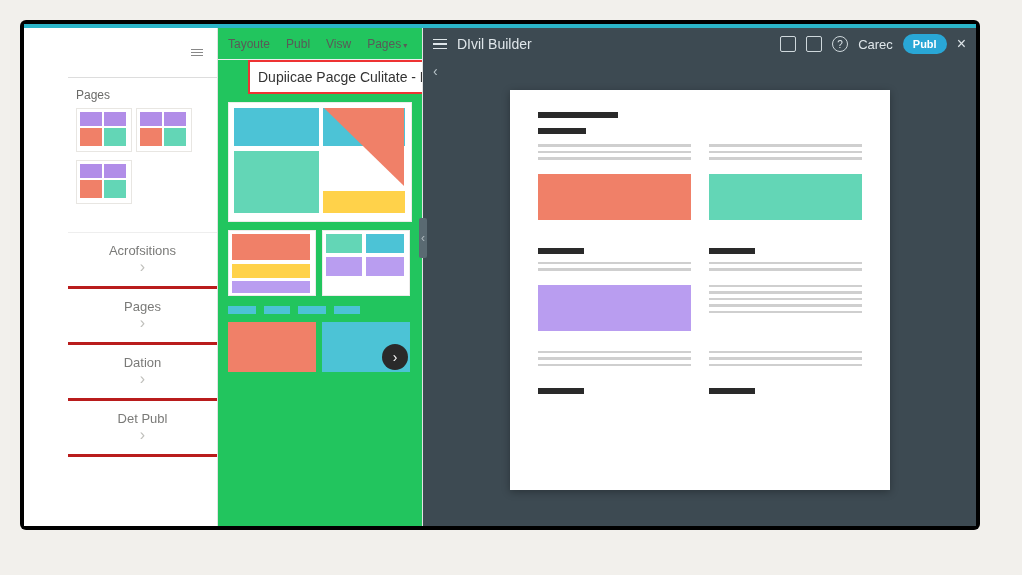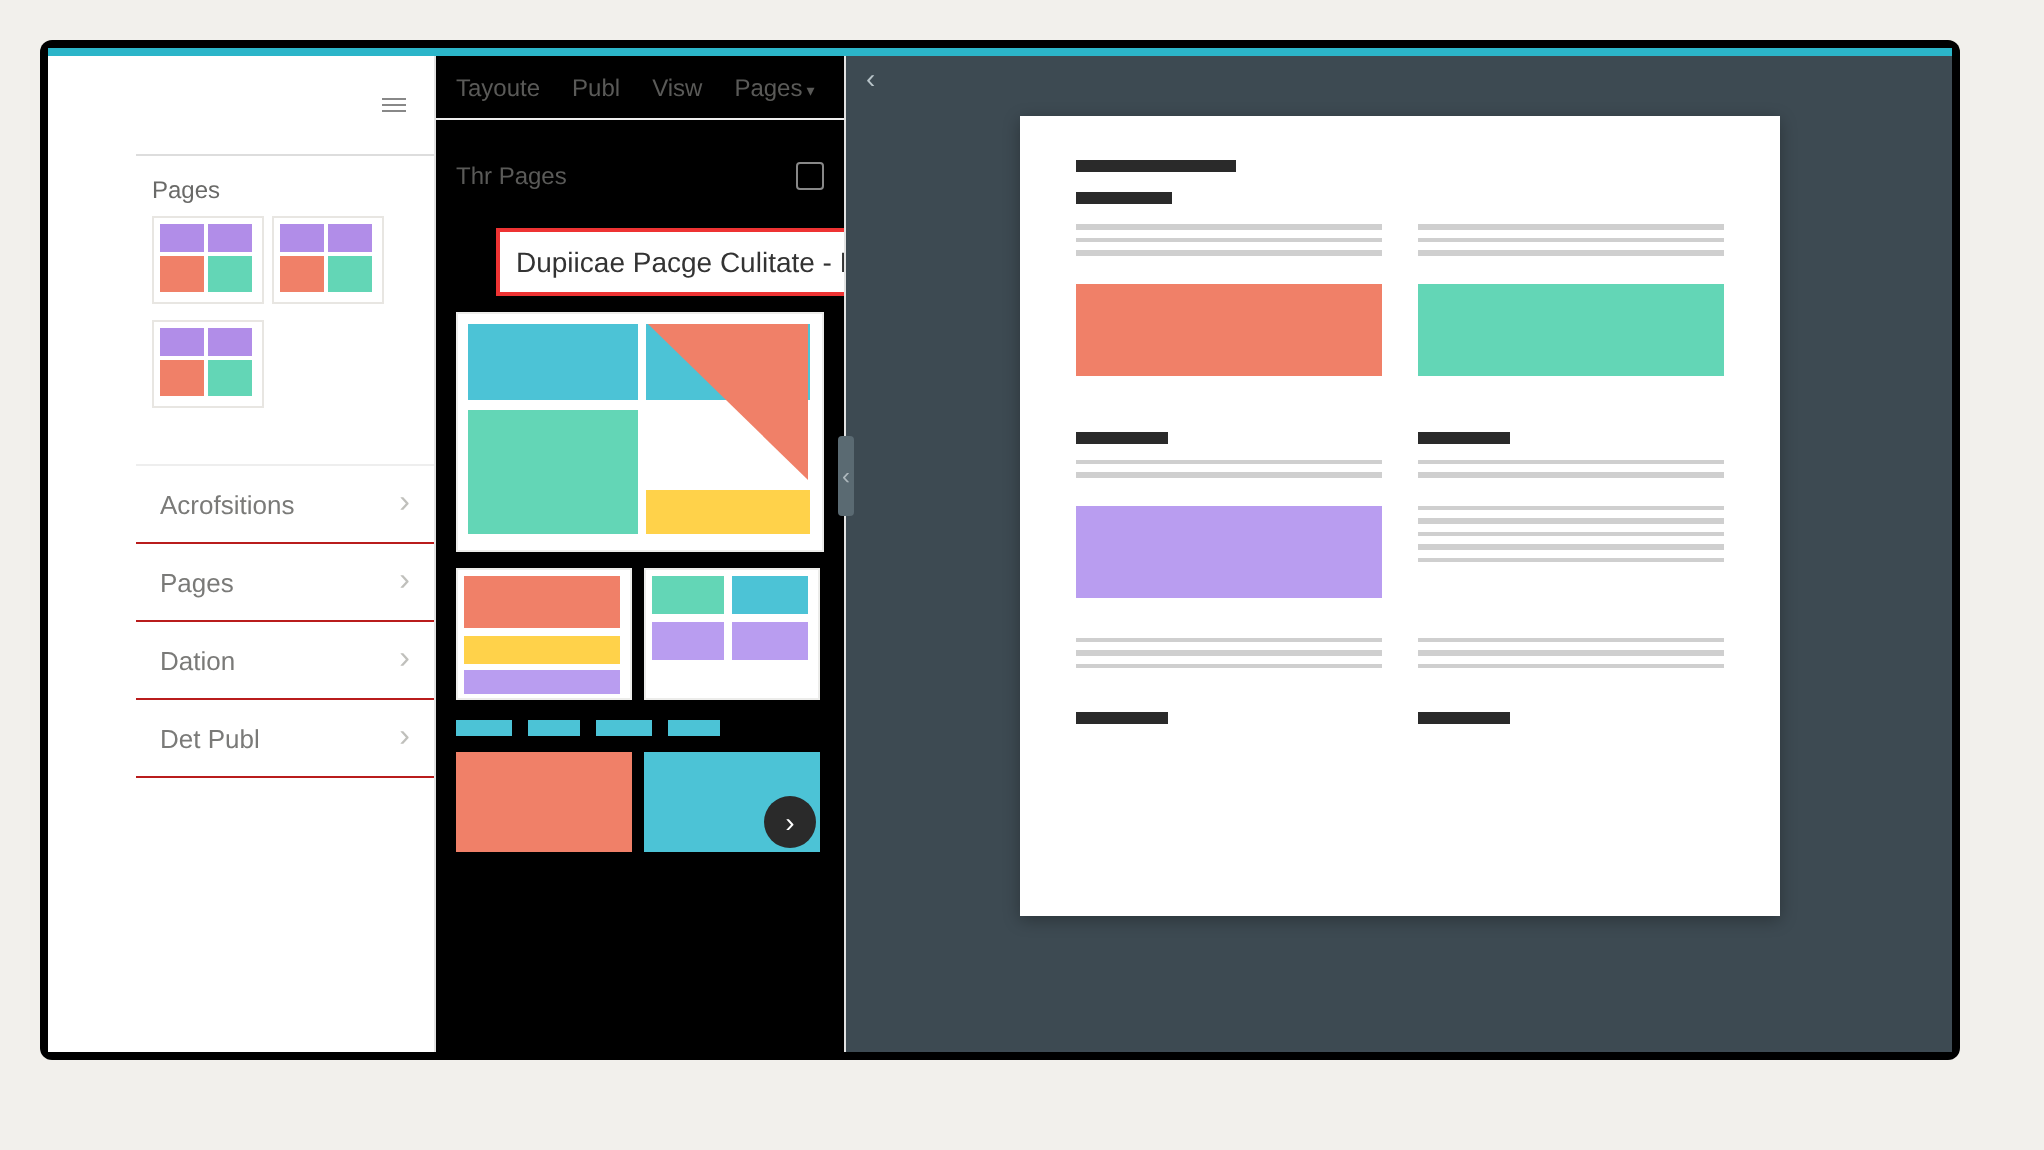--- a/index.html
+++ b/index.html
@@ -20,25 +20,25 @@
 
 .side-section-label { font-size: 12px; color: #6a6a68; padding: 10px 8px 6px; }
 .thumb-grid { display: flex; gap: 4px; padding: 0 8px; margin-bottom: 8px; }
 .thumb { width: 56px; height: 44px; background: #fff; border: 1px solid #e8e6e2; position: relative; overflow: hidden; }
 .thumb .tile1 { position:absolute; left:3px; top:3px; width:22px; height:14px; background:#b18de8; }
 .thumb .tile2 { position:absolute; left:27px; top:3px; width:22px; height:14px; background:#b18de8; }
 .thumb .tile3 { position:absolute; left:3px; top:19px; width:22px; height:18px; background:#f08068; }
 .thumb .tile4 { position:absolute; left:27px; top:19px; width:22px; height:18px; background:#63d6b6; }
 
 .side-nav { margin-top: 20px; border-top: 1px solid #eee; }
-.side-nav-item { display: flex; align-items: center; justify-content: space-between; padding: 10px 12px; font-size: 13px; color: #7a7a78; border-bottom: 1px solid #b91c1c; cursor: pointer; }
+.side-nav-item { display: flex; align-items: center; justify-content: space-between; padding: 10px 12px; font-size: 13px; color: #7a7a78; border-bottom: 3px solid #b91c1c; cursor: pointer; flex-direction: column; }
 .chev { color: #c0c0bc; font-size: 16px; }
 
 
-.layouts-panel { width: 205px; background: #000000; border-right: 1px solid #e2e2e2; display: flex; flex-direction: column; gap: 15px; }
+.layouts-panel { width: 205px; background: #22c55e; border-right: 1px solid #e2e2e2; display: flex; flex-direction: column; }
 .layouts-menu { height: 32px; display: flex; align-items: center; gap: 16px; padding: 0 10px; border-bottom: 1px solid #eee; }
 .layouts-menu span { font-size: 12px; color: #5a5a58; cursor: pointer; }
 .layouts-menu .caret { font-size: 8px; margin-left: 2px; }
 
 .pages-header { display:flex; align-items:center; justify-content:space-between; padding: 6px 10px 4px; font-size: 12px; color: #5a5a58; }
 .import-icon { width:14px; height:14px; border:1px solid #888; border-radius:2px; position:relative; }
 
 .layouts-body { padding: 4px 10px 10px; overflow: hidden; position: relative; }
 
 .popup { position:absolute; left: 30px; top: 0; width: 310px; height: 34px; background:#fff; border:2px solid #e33; z-index: 50; display:flex; align-items:center; padding: 0 8px; font-size: 14px; color:#333; }
@@ -164,24 +164,20 @@
     </div>
   </div>
 
   <div class="layouts-panel">
     <div class="layouts-menu">
       <span>Tayoute</span>
       <span>Publ</span>
       <span>Visw</span>
       <span><span>Pages</span><span class="caret">▾</span></span>
     </div>
-    <div class="pages-header">
-      <span>Thr Pages</span>
-      <span class="import-icon"></span>
-    </div>
     <div class="layouts-body">
       <div class="popup">
               <span>Dupiicae Pacge Culitate - Duplicate Page</span>
             </div>
 
       <div class="big-thumb">
         <div class="b1"></div>
               <div class="b2"></div>
               <div class="tri"></div>
               <div class="b3"></div>
@@ -212,20 +208,38 @@
       </div>
 
       <div class="fab">
               <span>›</span>
             </div>
     </div>
   </div>
 
   <div class="builder">
     <div class="divider-handle"></div>
+    <div class="builder-top">
+      <div class="builder-top-left">
+        <div class="burger">
+                <span></span>
+                <span></span>
+                <span></span>
+              </div>
+        <div class="builder-title">DIvil Builder</div>
+      </div>
+      <div class="builder-top-right">
+        <div class="top-icon"></div>
+        <div class="top-icon"></div>
+        <div class="top-icon round">?</div>
+        <div class="user-label">Carec</div>
+        <div class="pill-btn">Publ</div>
+        <div class="close-x">×</div>
+      </div>
+    </div>
     <div class="builder-sub">
       <span>‹</span>
     </div>
     <div class="canvas-wrap">
       <div class="page">
         <div class="pg-line w1"></div>
         <div class="pg-line w2"></div>
         <div class="pg-cols">
           <div class="pg-col">
             <div class="pg-tline"></div>

